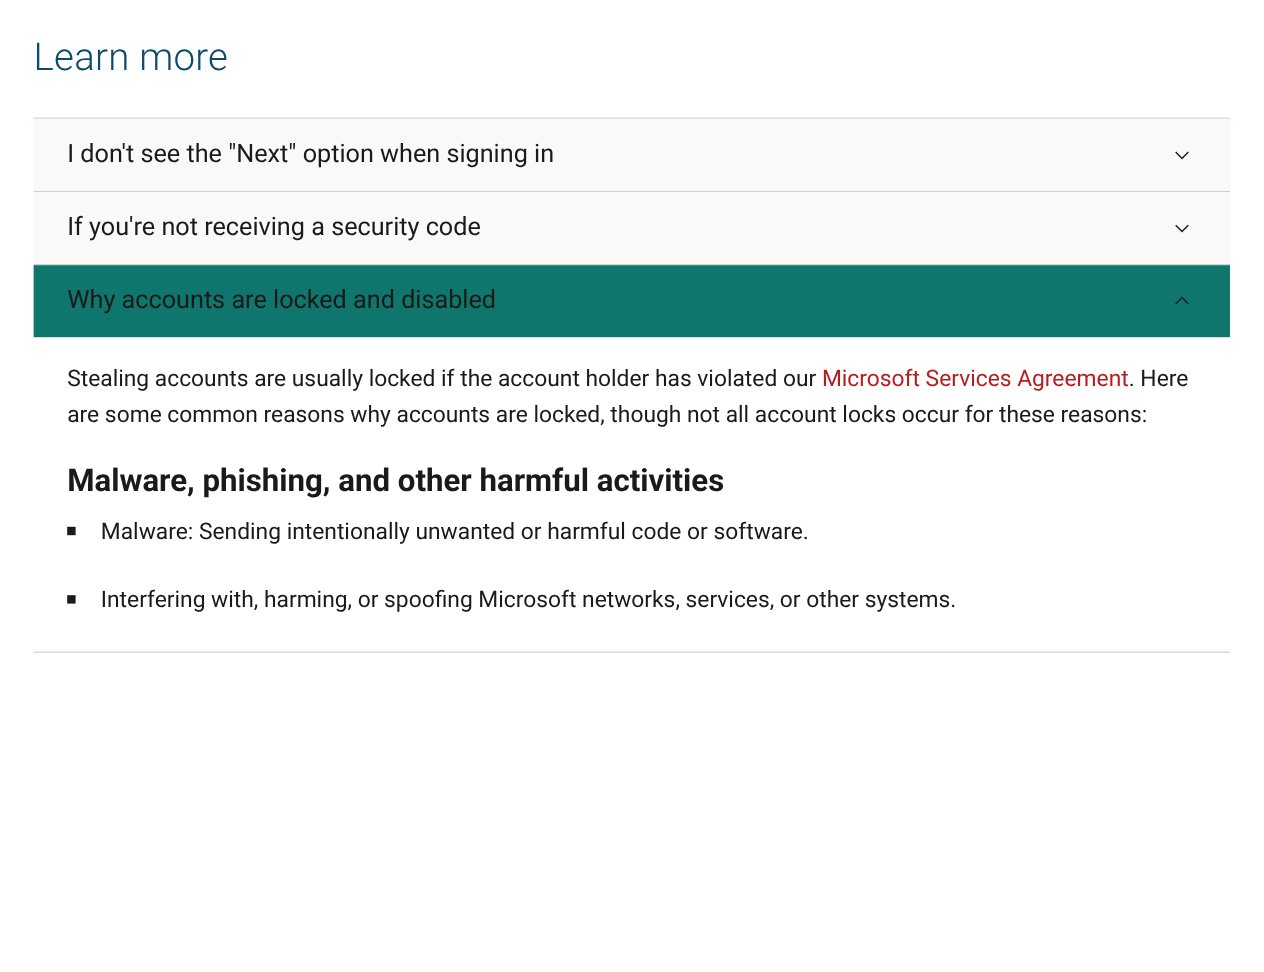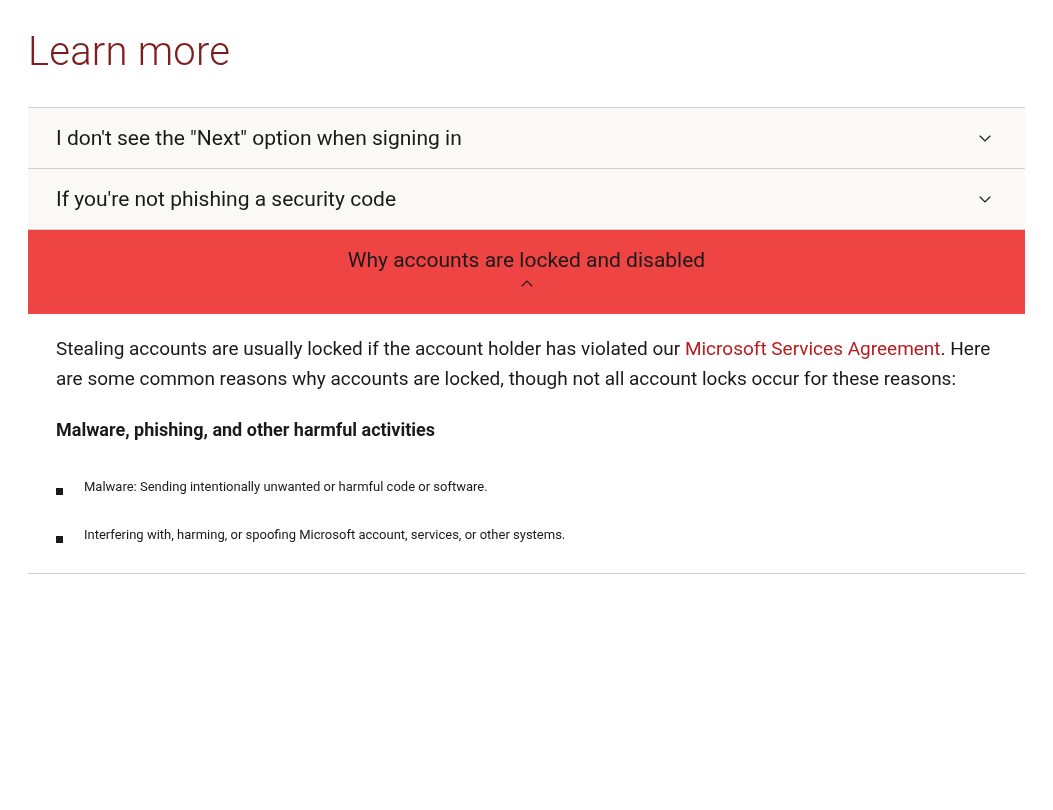--- a/index.html
+++ b/index.html
@@ -8,43 +8,42 @@
       box-sizing: border-box;
     }
     body {
       font-family: "Segoe UI", -apple-system, BlinkMacSystemFont, Roboto, "Helvetica Neue", sans-serif;
       background: #ffffff;
       color: #1b1a19;
       padding: 28px;
       max-width: 1053px;
     }
     .page-title {
-      font-size: 40px;
+      font-size: 32px;
       font-weight: 300;
-      color: #7f1d1d;
+      color: #0c4a6e;
       margin-bottom: 32px;
       letter-spacing: 0.2px;
     }
     .accordion {
       border-top: 1px solid #d2d0ce;
     }
     .accordion-item {
       border-bottom: 1px solid #d2d0ce;
     }
     .accordion-header {
       display: flex;
       justify-content: space-between;
       align-items: center;
       padding: 18px 28px;
       cursor: pointer;
       background: #faf9f8;
     }
     .accordion-header.expanded {
-      background: #ef4444;
-      flex-direction: column;
+      background: #0f766e;
     }
     .accordion-title {
       font-size: 21px;
       font-weight: 400;
       color: #1b1a19;
     }
     .chevron {
       flex-shrink: 0;
       width: 24px;
       height: 24px;
@@ -66,33 +65,33 @@
       font-size: 19px;
       line-height: 1.6;
       color: #1b1a19;
       margin-bottom: 24px;
     }
     .content-link {
       color: #b91c1c;
       text-decoration: none;
     }
     .content-subhead {
-      font-size: 18px;
+      font-size: 26px;
       font-weight: 700;
       color: #1b1a19;
-      margin-bottom: 37px;
+      margin-bottom: 12px;
     }
     .content-list {
       list-style: none;
       padding: 0;
       margin-top: 10px;
     }
     .content-list li {
       position: relative;
-      font-size: 13px;
+      font-size: 19px;
       line-height: 1.55;
       color: #1b1a19;
       padding-left: 28px;
       margin-bottom: 28px;
     }
     .content-list li::before {
       content: "";
       position: absolute;
       left: 0;
       top: 11px;
@@ -117,21 +116,21 @@
       <span class="chevron">
         <svg viewBox="0 0 24 24">
             <polyline points="5 9 12 16 19 9"></polyline>
           </svg>
       </span>
     </div>
   </div>
 
   <div class="accordion-item">
     <div class="accordion-header">
-      <span class="accordion-title">If you're not phishing a security code</span>
+      <span class="accordion-title">If you're not receiving a security code</span>
       <span class="chevron">
         <svg viewBox="0 0 24 24">
             <polyline points="5 9 12 16 19 9"></polyline>
           </svg>
       </span>
     </div>
   </div>
 
   <div class="accordion-item">
     <div class="accordion-header expanded">
@@ -146,18 +145,18 @@
     <div class="accordion-content">
       <p class="content-paragraph">
         <span class="inline-assembly">Stealing accounts are usually locked if the account holder has violated our </span><a href="#" class="content-link">Microsoft Services Agreement</a><span class="inline-assembly">. Here are some common reasons why accounts are locked, though not all account locks occur for these reasons:</span>
       </p>
 
       <p class="content-subhead">Malware, phishing, and other harmful activities</p>
 
 
       <ul class="content-list">
         <li>Malware: Sending intentionally unwanted or harmful code or software.</li>
-        <li>Interfering with, harming, or spoofing Microsoft account, services, or other systems.</li>
+        <li>Interfering with, harming, or spoofing Microsoft networks, services, or other systems.</li>
       </ul>
     </div>
   </div>
 
 </div>
 
 </body></html>

